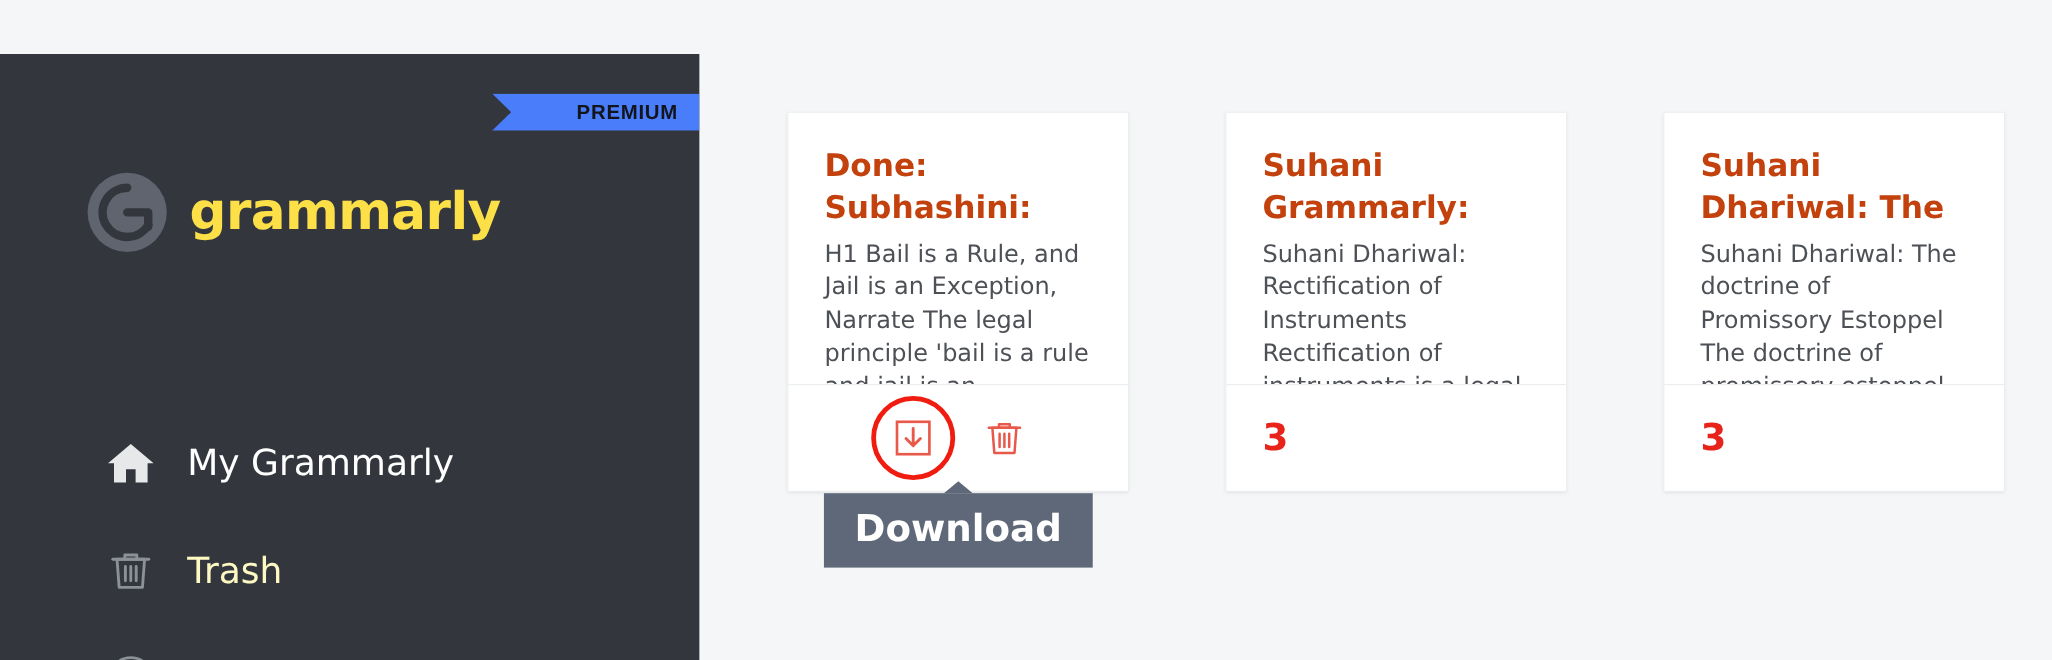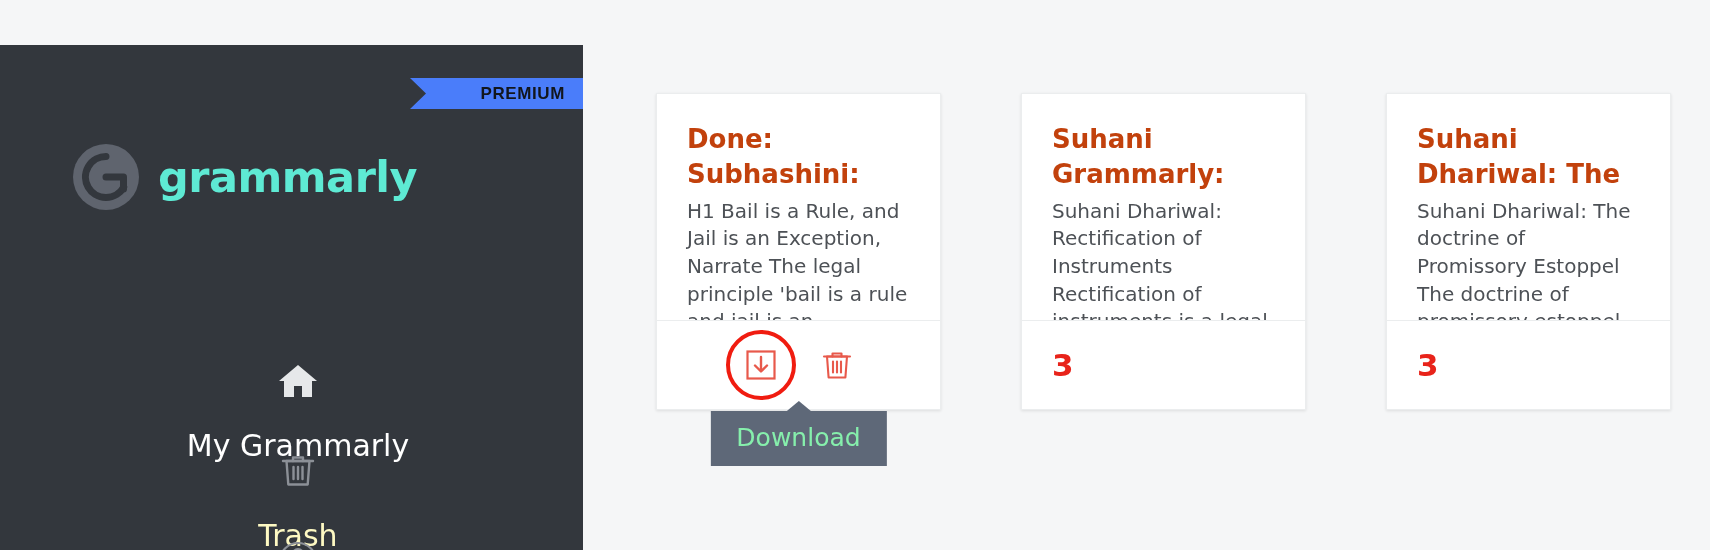--- a/index.html
+++ b/index.html
@@ -59,42 +59,41 @@
     display: flex;
     align-items: center;
     gap: 18px;
   }
   .brand-mark {
     width: 68px;
     height: 68px;
     flex: 0 0 68px;
   }
   .brand-word {
-    color: #5eead4;
+    color: #fde047;
     font-size: 43px;
     font-weight: bold;
     letter-spacing: -0.5px;
     line-height: 1;
     font-family: "DejaVu Sans", sans-serif;
   }
 
   .nav {
     position: absolute;
     top: 315px;
     left: 88px;
     width: 420px;
   }
   .nav-item {
     display: flex;
     align-items: center;
     gap: 26px;
     height: 52px;
     margin-bottom: 38px;
     cursor: pointer;
-    flex-direction: column;
   }
   .nav-icon {
     width: 42px;
     height: 42px;
     flex: 0 0 42px;
     display: flex;
     align-items: center;
     justify-content: center;
   }
   .nav-label {
@@ -193,26 +192,27 @@
     pointer-events: none;
   }
 
   .tooltip {
     position: absolute;
     left: 50%;
     transform: translateX(-50%);
     top: 100%;
     margin-top: 2px;
     background: #5e6878;
-    color: #86efac;
-    font-size: 25px;
+    color: #ffffff;
+    font-size: 31px;
     padding: 12px 26px 14px 26px;
     white-space: nowrap;
     font-family: "DejaVu Sans", sans-serif;
     z-index: 20;
+    font-weight: bold;
   }
   .tooltip::before {
     content: "";
     position: absolute;
     top: -10px;
     left: 50%;
     transform: translateX(-50%);
     border-left: 12px solid transparent;
     border-right: 12px solid transparent;
     border-bottom: 10px solid #5e6878;

